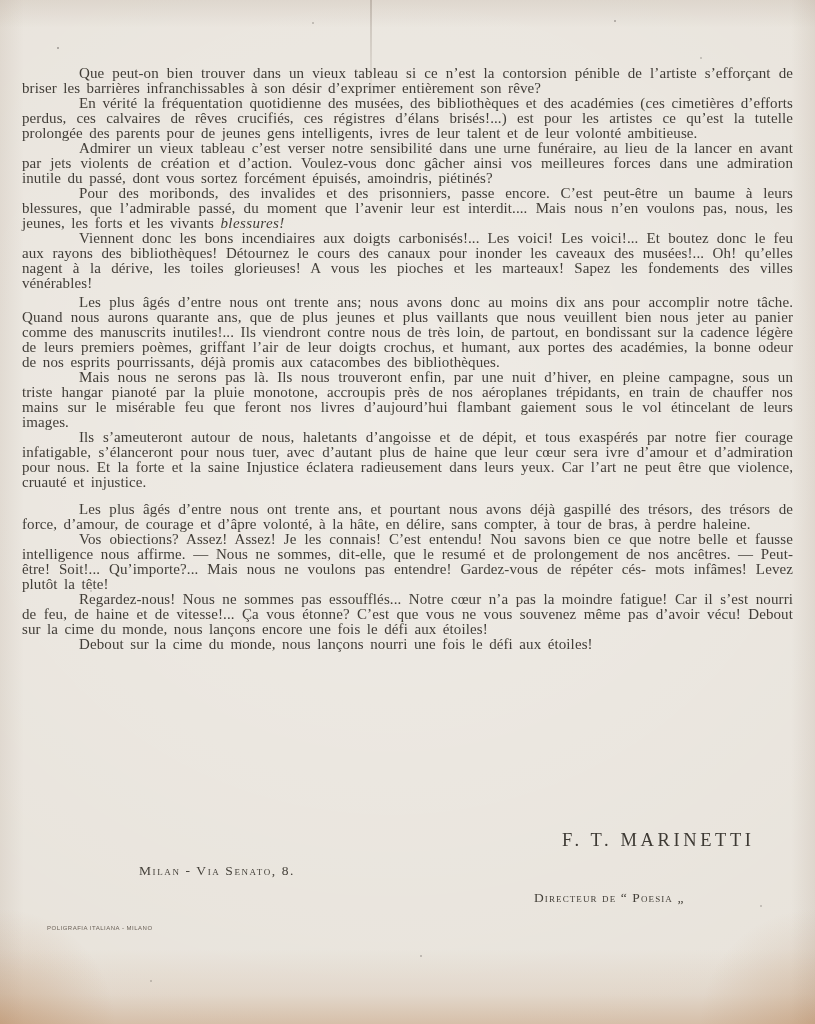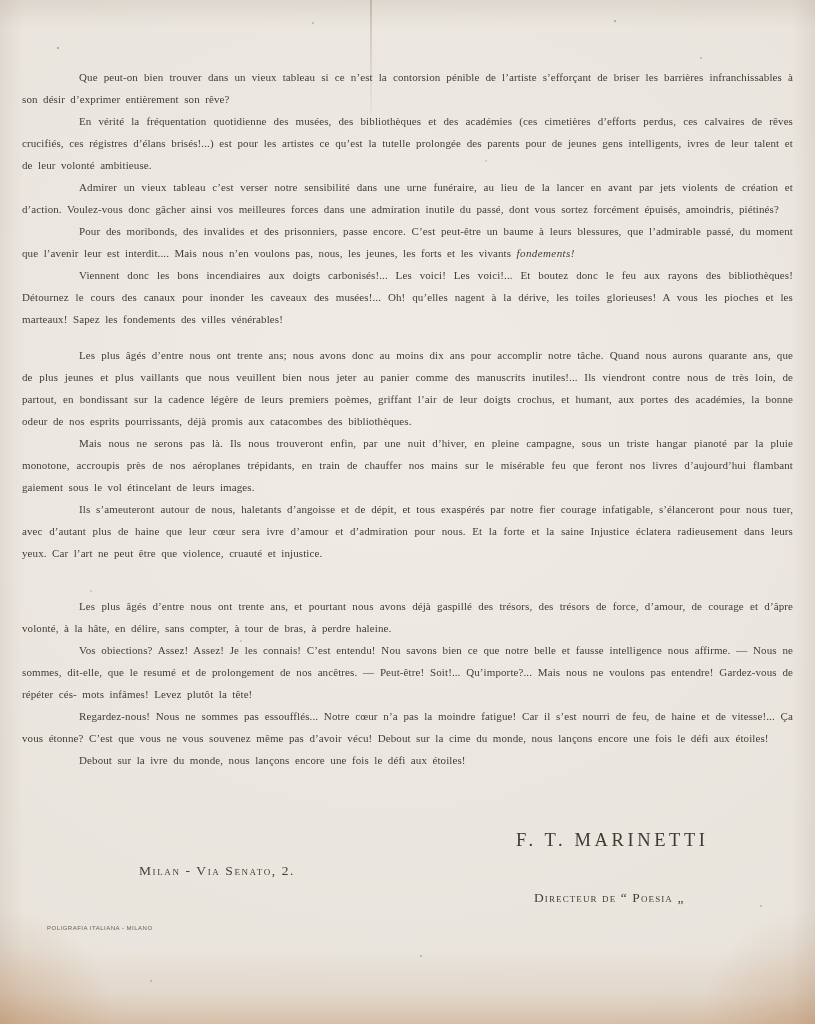--- a/index.html
+++ b/index.html
@@ -29,32 +29,32 @@
     box-shadow:
       57px 47px 0 rgba(60,55,50,.45), 312px 22px 0 rgba(60,55,50,.30),
       614px 20px 0 rgba(60,55,50,.40), 700px 57px 0 rgba(60,55,50,.28),
       150px 980px 0 rgba(60,55,50,.28), 420px 955px 0 rgba(60,55,50,.32),
       760px 905px 0 rgba(60,55,50,.28), 240px 640px 0 rgba(60,55,50,.22),
       485px 160px 0 rgba(60,55,50,.20), 90px 590px 0 rgba(60,55,50,.22);
   }
   .body-text {
     position: absolute; left: 22px; top: 66px; width: 771px;
     font-family: "Liberation Serif", "DejaVu Serif", serif;
-    font-size: 11px; line-height: 22px;
+    font-size: 15px; line-height: 15px;
     color: #413d37;
     text-align: justify;
     letter-spacing: 0.1px; word-spacing: 2.6px;
   }
   .para { margin: 0; text-indent: 57px; }
   .section { margin: 0; }
-  .section.gap-sm { margin-top: 14px; }
-  .section.gap-lg { margin-top: 31px; }
+  .section.gap-sm { margin-top: 4px; }
+  .section.gap-lg { margin-top: 12px; }
   .ital { font-style: italic; letter-spacing: 0.4px; }
   .signature {
-    position: absolute; left: 516px; top: 830px;
+    position: absolute; left: 562px; top: 830px;
     font-family: "Liberation Serif", "DejaVu Serif", serif;
     font-size: 18.5px; letter-spacing: 3.6px; color: #3e3a34; white-space: nowrap;
   }
   .address {
     position: absolute; left: 139px; top: 863px;
     font-family: "Liberation Serif", "DejaVu Serif", serif;
     font-variant: small-caps;
     font-size: 13.5px; letter-spacing: 1.6px; color: #45413a; white-space: nowrap;
   }
   .role {
@@ -76,37 +76,37 @@
 
   <div class="crease"></div>
   <div class="specks"></div>
 
   <div class="body-text">
 
     <div class="section">
       <p class="para"><span>Que peut-on bien trouver dans un vieux tableau si ce n’est la contorsion pénible de l’artiste s’efforçant de briser les barrières infranchissables à son désir d’exprimer entièrement son rêve?</span></p>
       <p class="para"><span>En vérité la fréquentation quotidienne des musées, des bibliothèques et des académies (ces cimetières d’efforts perdus, ces calvaires de rêves crucifiés, ces régistres d’élans brisés!...) est pour les artistes ce qu’est la tutelle prolongée des parents pour de jeunes gens intelligents, ivres de leur talent et de leur volonté ambitieuse.</span></p>
       <p class="para"><span>Admirer un vieux tableau c’est verser notre sensibilité dans une urne funéraire, au lieu de la lancer en avant par jets violents de création et d’action. Voulez-vous donc gâcher ainsi vos meilleures forces dans une admiration inutile du passé, dont vous sortez forcément épuisés, amoindris, piétinés?</span></p>
-      <p class="para"><span>Pour des moribonds, des invalides et des prisonniers, passe encore. C’est peut-être un baume à leurs blessures, que l’admirable passé, du moment que l’avenir leur est interdit.... Mais nous n’en voulons pas, nous, les jeunes, les forts et les vivants </span><em class="ital">fondements!</em></p>
+      <p class="para"><span>Pour des moribonds, des invalides et des prisonniers, passe encore. C’est peut-être un baume à leurs blessures, que l’admirable passé, du moment que l’avenir leur est interdit.... Mais nous n’en voulons pas, nous, les jeunes, les forts et les vivants </span><em class="ital">blessures!</em></p>
       <p class="para"><span>Viennent donc les bons incendiaires aux doigts carbonisés!... Les voici! Les voici!... Et boutez donc le feu aux rayons des bibliothèques! Détournez le cours des canaux pour inonder les caveaux des musées!... Oh! qu’elles nagent à la dérive, les toiles glorieuses! A vous les pioches et les marteaux! Sapez les fondements des villes vénérables!</span></p>
     </div>
 
     <div class="section gap-sm">
       <p class="para"><span>Les plus âgés d’entre nous ont trente ans; nous avons donc au moins dix ans pour accomplir notre tâche. Quand nous aurons quarante ans, que de plus jeunes et plus vaillants que nous veuillent bien nous jeter au panier comme des manuscrits inutiles!... Ils viendront contre nous de très loin, de partout, en bondissant sur la cadence légère de leurs premiers poèmes, griffant l’air de leur doigts crochus, et humant, aux portes des académies, la bonne odeur de nos esprits pourrissants, déjà promis aux catacombes des bibliothèques.</span></p>
       <p class="para"><span>Mais nous ne serons pas là. Ils nous trouveront enfin, par une nuit d’hiver, en pleine campagne, sous un triste hangar pianoté par la pluie monotone, accroupis près de nos aéroplanes trépidants, en train de chauffer nos mains sur le misérable feu que feront nos livres d’aujourd’hui flambant gaiement sous le vol étincelant de leurs images.</span></p>
       <p class="para"><span>Ils s’ameuteront autour de nous, haletants d’angoisse et de dépit, et tous exaspérés par notre fier courage infatigable, s’élanceront pour nous tuer, avec d’autant plus de haine que leur cœur sera ivre d’amour et d’admiration pour nous. Et la forte et la saine Injustice éclatera radieusement dans leurs yeux. Car l’art ne peut être que violence, cruauté et injustice.</span></p>
     </div>
 
     <div class="section gap-lg">
       <p class="para"><span>Les plus âgés d’entre nous ont trente ans, et pourtant nous avons déjà gaspillé des trésors, des trésors de force, d’amour, de courage et d’âpre volonté, à la hâte, en délire, sans compter, à tour de bras, à perdre haleine.</span></p>
       <p class="para"><span>Vos obiections? Assez! Assez! Je les connais! C’est entendu! Nou savons bien ce que notre belle et fausse intelligence nous affirme. — Nous ne sommes, dit-elle, que le resumé et de prolongement de nos ancêtres. — Peut-être! Soit!... Qu’importe?... Mais nous ne voulons pas entendre! Gardez-vous de répéter cés- mots infâmes! Levez plutôt la tête!</span></p>
       <p class="para"><span>Regardez-nous! Nous ne sommes pas essoufflés... Notre cœur n’a pas la moindre fatigue! Car il s’est nourri de feu, de haine et de vitesse!... Ça vous étonne? C’est que vous ne vous souvenez même pas d’avoir vécu! Debout sur la cime du monde, nous lançons encore une fois le défi aux étoiles!</span></p>
-      <p class="para"><span>Debout sur la ivre du monde, nous lançons encore une fois le défi aux étoiles!</span></p>
+      <p class="para"><span>Debout sur la cime du monde, nous lançons nourri une fois le défi aux étoiles!</span></p>
     </div>
 
   </div>
 
   <div class="signature">F. T. MARINETTI</div>
-  <div class="address">Milan - Via Senato, 2.</div>
+  <div class="address">Milan - Via Senato, 8.</div>
   <div class="role">Directeur de “ Poesia „</div>
   <div class="imprint">POLIGRAFIA ITALIANA - MILANO</div>
 
 </div>
 
 </body></html>

